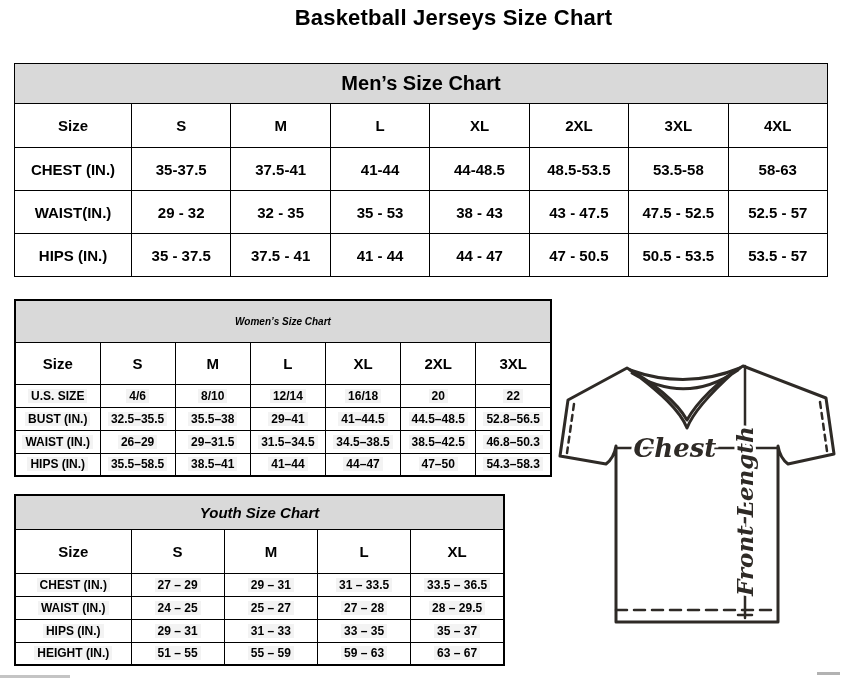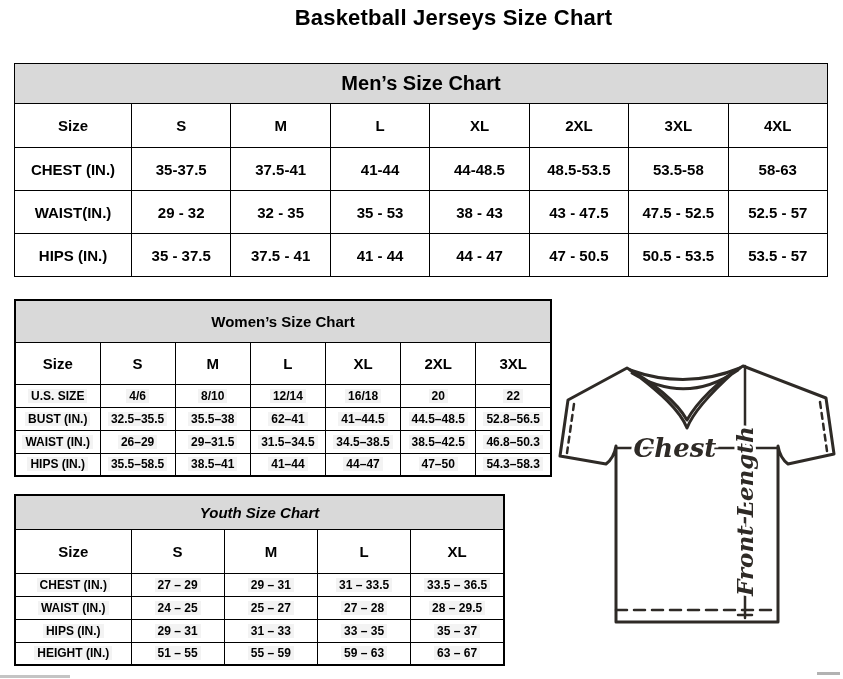--- a/index.html
+++ b/index.html
@@ -25,21 +25,21 @@
   .mens { left:14px; top:63px; width:814px; }
   .mens th, .mens td { border:2px solid #000; font-size:15px; }
   .mens .caption-cell { font-size:20px; }
   .mens tr.cap { height:40px; }
   .mens tr.hdr { height:44px; }
   .mens tbody tr { height:43px; }
 
   
   .womens { left:14px; top:299px; width:538px; border:2px solid #000; }
   .womens th, .womens td { font-size:12px; }
-  .womens .caption-cell { font-size:15px; }
+  .womens .caption-cell { font-size:10px;font-style:italic; }
   .womens tr.cap { height:42px; }
   .womens tr.hdr { height:42px; }
   .womens tr.hdr th { font-size:15px; }
   .womens tbody tr { height:23px;margin-left:32px; }
 
   
   .youth { left:14px; top:494px; width:491px; border:2px solid #000; }
   .youth th, .youth td { font-size:12px; }
   .youth .caption-cell { font-size:15px; }
   .youth tr.cap { height:34px;font-style:italic; }
@@ -160,21 +160,21 @@
         <td><span class="hl">8/10</span></td>
         <td><span class="hl">12/14</span></td>
         <td><span class="hl">16/18</span></td>
         <td><span class="hl">20</span></td>
         <td><span class="hl">22</span></td>
       </tr>
       <tr>
         <th><span class="hl">BUST (IN.)</span></th>
         <td><span class="hl">32.5–35.5</span></td>
         <td><span class="hl">35.5–38</span></td>
-        <td><span class="hl">62–41</span></td>
+        <td><span class="hl">29–41</span></td>
         <td><span class="hl">41–44.5</span></td>
         <td><span class="hl">44.5–48.5</span></td>
         <td><span class="hl">52.8–56.5</span></td>
       </tr>
       <tr>
         <th><span class="hl">WAIST (IN.)</span></th>
         <td><span class="hl">26–29</span></td>
         <td><span class="hl">29–31.5</span></td>
         <td><span class="hl">31.5–34.5</span></td>
         <td><span class="hl">34.5–38.5</span></td>

